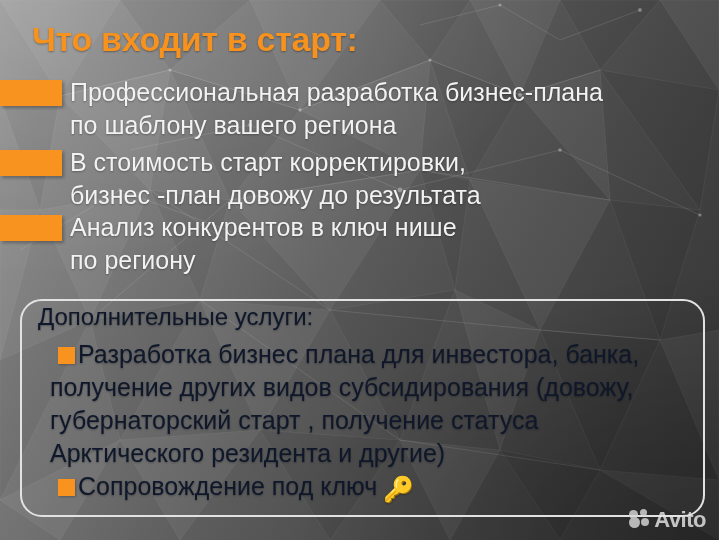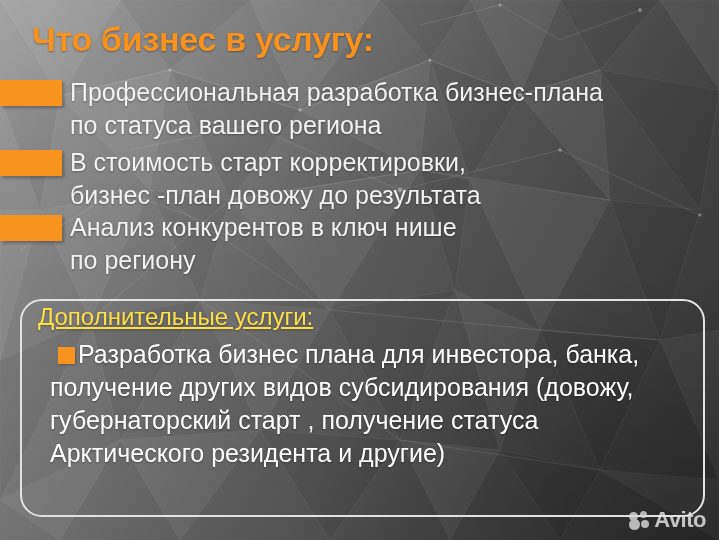--- a/index.html
+++ b/index.html
@@ -99,28 +99,27 @@
     height: 218px;
     border: 2px solid #e2e2e2;
     border-radius: 22px;
     box-sizing: border-box;
   }
   .panel-title {
     position: absolute;
     left: 38px;
     top: 303px;
     font-size: 24px;
-    color: #fde047;
+    color: #0f172a;
     text-shadow: 0 1px 2px rgba(0,0,0,0.30);
     white-space: nowrap;
-    text-decoration: underline;
   }
   .p-item {
     position: absolute;
-    color: #ffffff;
+    color: #0f172a;
     font-size: 25px;
     line-height: 33px;
     text-shadow: 0 1px 2px rgba(0,0,0,0.30);
     padding-left: 20px;
   }
   .sq {
     display: inline-block;
     width: 17px;
     height: 17px;
     background: #F7931E;
@@ -135,21 +134,21 @@
     vertical-align: -3px;
     line-height: 1;
   }
 
   
   .avito {
     position: absolute;
     right: 13px;
     bottom: 9px;
     display: flex;
-    align-items: center;
+    align-items: flex-start;
     gap: 5px;
     opacity: 0.82;
   }
   .avito-dots {
     position: relative;
     width: 20px;
     height: 18px;
   }
   .avito-dots i {
     position: absolute;
@@ -234,28 +233,28 @@
         <circle cx="430" cy="60" r="1.6"></circle>
         <circle cx="640" cy="10" r="1.9"></circle>
         <circle cx="120" cy="190" r="1.4"></circle>
         <circle cx="500" cy="5" r="1.5"></circle>
       </g>
     </svg>
   </div>
 
   <div class="bg-vignette"></div>
 
-  <div class="title">Что бизнес в услугу:</div>
+  <div class="title">Что входит в старт:</div>
 
   <div class="bullets">
 
     <div class="b-row" style="top:2px;">
       <span class="b-mark"></span>
       <span class="b-text">Профессиональная разработка бизнес-плана
-по статуса вашего региона</span>
+по шаблону вашего региона</span>
     </div>
 
     <div class="b-row" style="top:72px;">
       <span class="b-mark"></span>
       <span class="b-text">В стоимость старт корректировки,
 бизнес -план довожу до результата</span>
     </div>
 
     <div class="b-row" style="top:137px;">
       <span class="b-mark"></span>
@@ -270,20 +269,23 @@
   <div class="panel-title">Дополнительные услуги:</div>
 
   <div class="p-item" style="left:38px; top:338px; width:650px;">
     <span class="sq"></span><span>Разработка бизнес плана для инвестора, банка,</span>
   </div>
 
   <div class="p-item" style="left:30px; top:371px; width:665px; white-space:pre-line;">получение других видов субсидирования (довожу,
 губернаторский старт , получение статуса
 Арктического резидента и другие)</div>
 
+  <div class="p-item" style="left:38px; top:470px; width:650px;">
+    <span class="sq"></span><span>Сопровождение под  ключ</span><span class="keyglyph">🔑</span>
+  </div>
 
   <div class="avito">
     <span class="avito-dots">
       <i class="ad1"></i>
         <i class="ad2"></i>
         <i class="ad3"></i>
         <i class="ad4"></i>
     </span>
     <span class="avito-word">Avito</span>
   </div>

